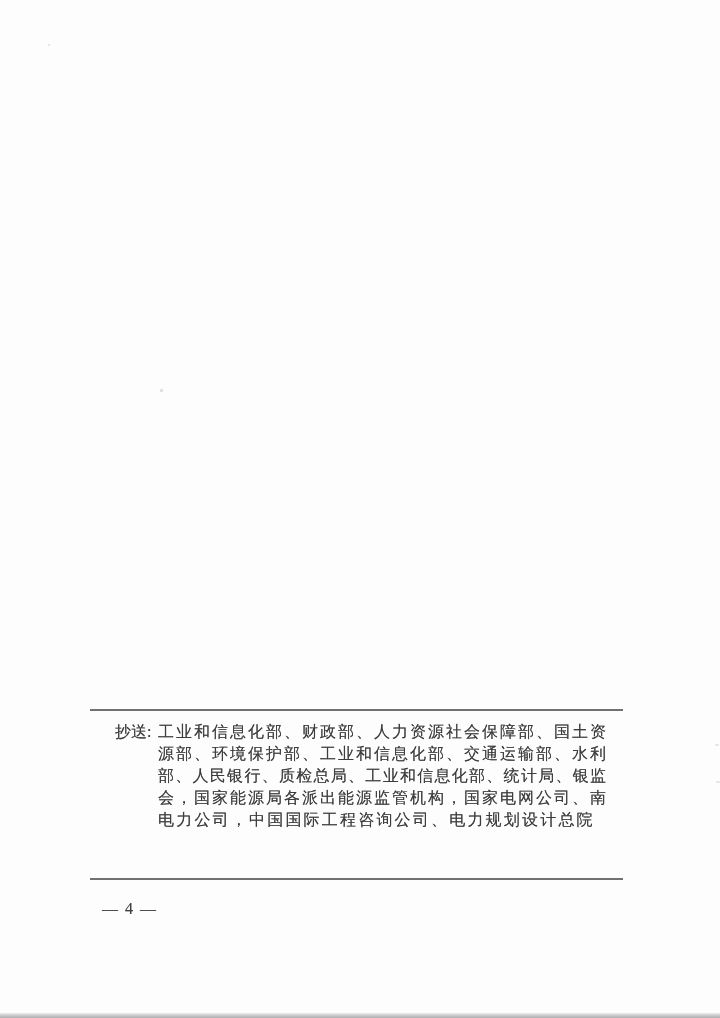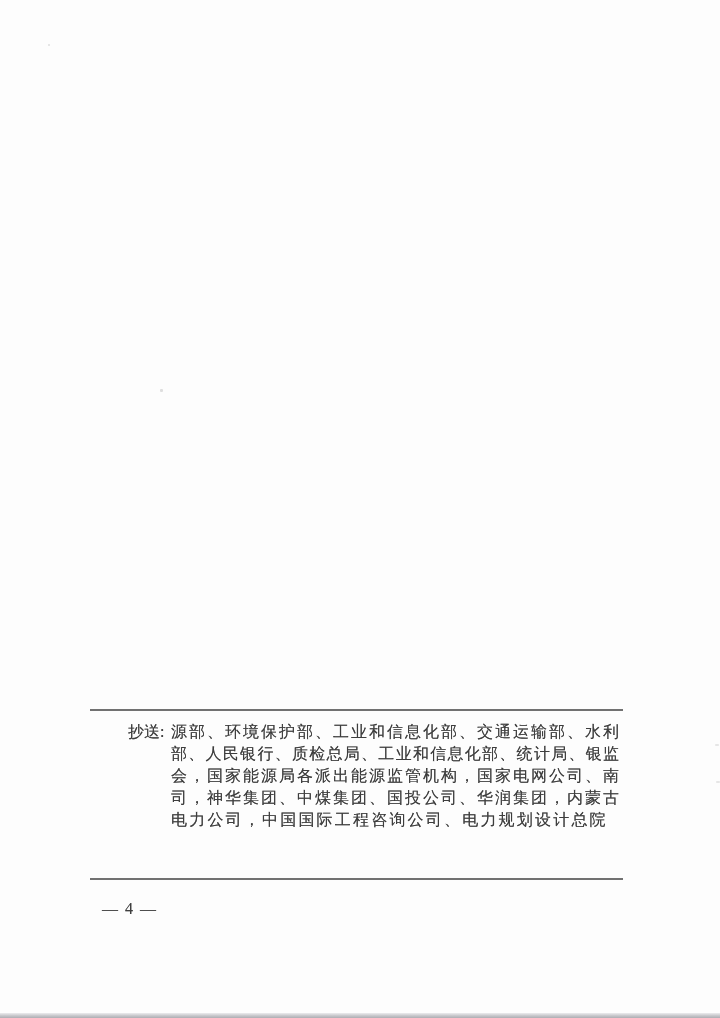--- a/index.html
+++ b/index.html
@@ -24,21 +24,21 @@
     height: 2px;
     background: #585858;
     opacity: 0.85;
   }
   .rule.top { top: 709px; }
   .rule.bottom { top: 878px; }
 
   
   .cc-content {
     position: absolute;
-    left: 128px;
+    left: 115px;
     top: 721px;
     width: 492px;
     display: flex;
     align-items: flex-start;
   }
   .cc-label {
     flex: none;
     width: 43px;
     font-size: 16px;
     line-height: 21.9px;
@@ -105,24 +105,24 @@
   <div class="speck s1"></div>
   <div class="speck s2"></div>
   <div class="speck s3"></div>
   <div class="speck s4"></div>
 
   <div class="rule top"></div>
 
   <div class="cc-content">
     <div class="cc-label">抄送:</div>
     <div class="cc-lines">
+      <div class="cc-line">工业和信息化部、财政部、人力资源社会保障部、国土资</div>
       <div class="cc-line">源部、环境保护部、工业和信息化部、交通运输部、水利</div>
       <div class="cc-line">部、人民银行、质检总局、工业和信息化部、统计局、银监</div>
       <div class="cc-line">会，国家能源局各派出能源监管机构，国家电网公司、南</div>
-      <div class="cc-line">司，神华集团、中煤集团、国投公司、华润集团，内蒙古</div>
       <div class="cc-line last">电力公司，中国国际工程咨询公司、电力规划设计总院</div>
     </div>
   </div>
 
   <div class="rule bottom"></div>
 
   <div class="page-number">— 4 —</div>
 
   <div class="bottom-edge"></div>
 

